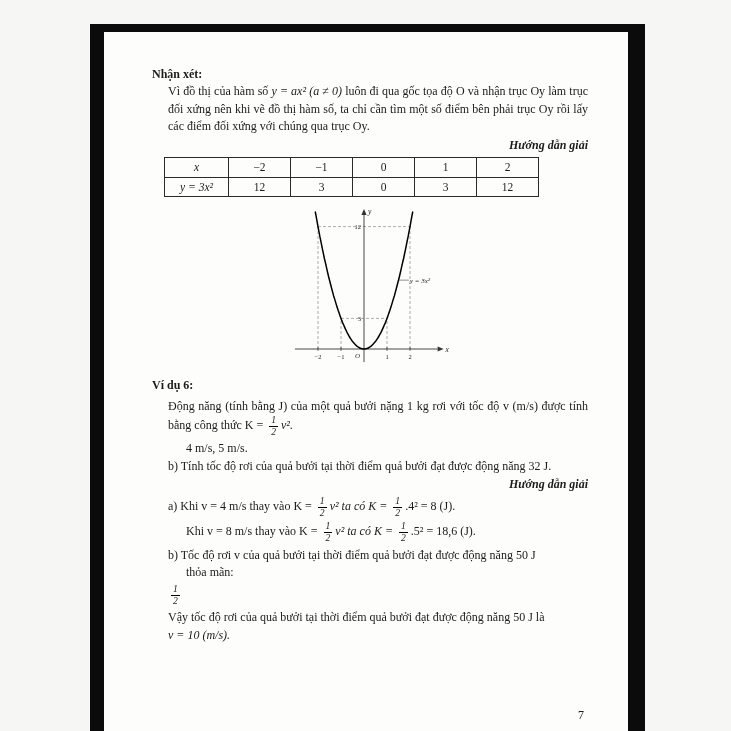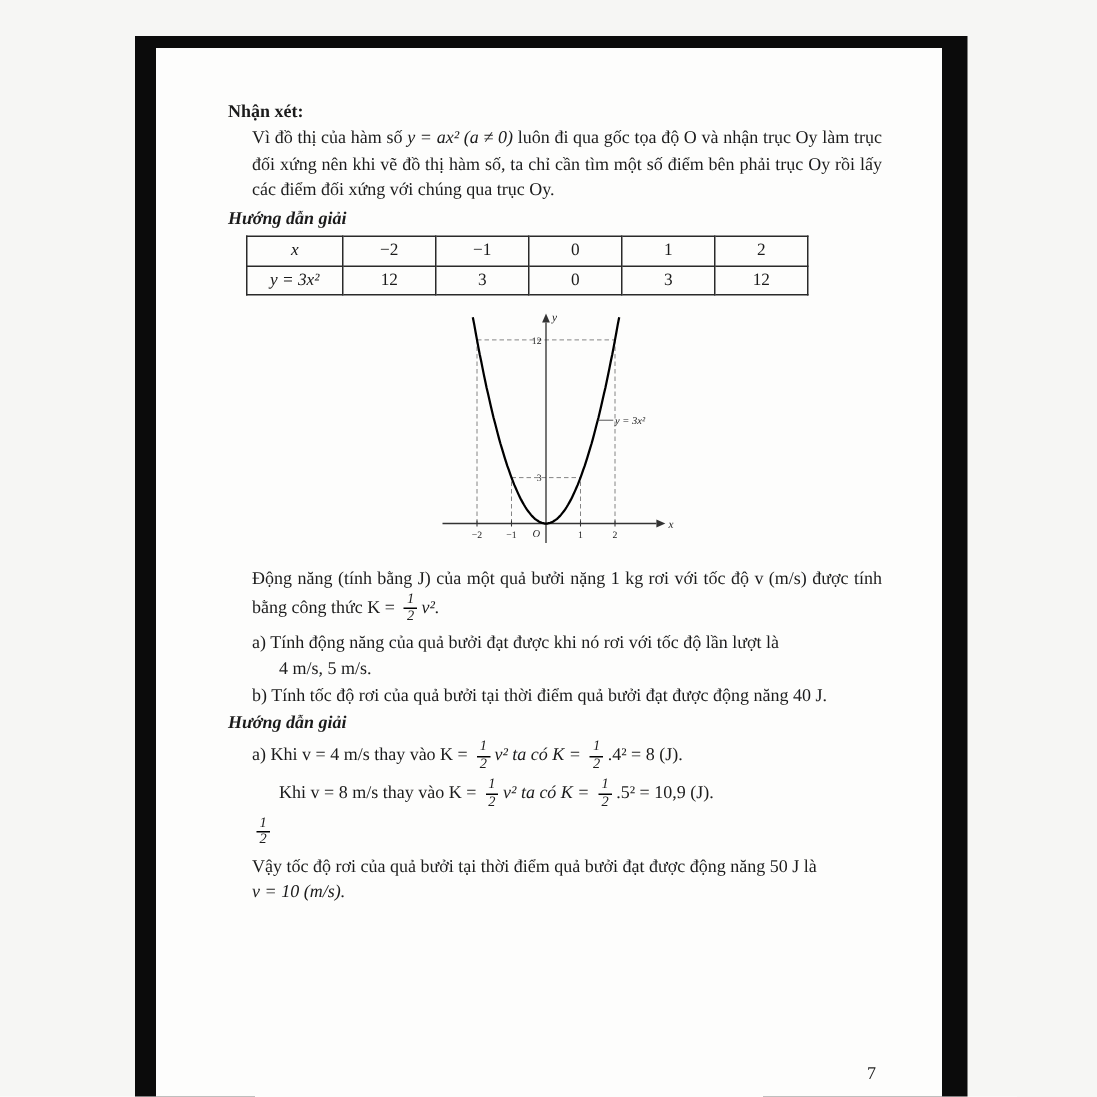--- a/index.html
+++ b/index.html
@@ -28,21 +28,21 @@
     overflow:hidden;
   }
   .bold { font-weight:bold; }
   .it { font-style:italic; }
   .line { margin:1px 0; }
   .heading-line { margin:2px 0 0 0; }
   .indent { padding-left:16px; }
   .indent2 { padding-left:34px; }
   .just { text-align:justify; }
   .solution-heading {
-    text-align:left; font-weight:bold; font-style:italic;
+    text-align:right; font-weight:bold; font-style:italic;
     margin:1px 0;
   }
   .ex-label { margin-right:4px; }
   table.values { border-collapse:collapse; margin:3px 0 6px 12px; }
   table.values td {
     border:1px solid #2a2a2a;
     text-align:center;
     font-size:11.5px;
     padding:1px 2px;
     height:17px;
@@ -117,48 +117,50 @@
           <text x="150" y="155.5" text-anchor="middle" font-size="6.5" fill="#222">2</text>
           <polyline points="55.2,8.5 56.2,13.6 57.1,18.7 58.0,23.6 58.9,28.4 59.8,33.2 60.8,37.8 61.7,42.4 62.6,46.9 63.5,51.2 64.4,55.5 65.4,59.6 66.3,63.7 67.2,67.7 68.1,71.5 69.0,75.3 70.0,79.0 70.9,82.5 71.8,86.0 72.7,89.4 73.6,92.7 74.6,95.9 75.5,98.9 76.4,101.9 77.3,104.8 78.2,107.6 79.2,110.3 80.1,112.9 81.0,115.4 81.9,117.8 82.8,120.1 83.8,122.3 84.7,124.4 85.6,126.4 86.5,128.3 87.4,130.1 88.4,131.9 89.3,133.5 90.2,135.0 91.1,136.4 92.0,137.7 93.0,138.9 93.9,140.1 94.8,141.1 95.7,142.0 96.6,142.9 97.6,143.6 98.5,144.2 99.4,144.8 100.3,145.2 101.2,145.6 102.2,145.8 103.1,146.0 104.0,146.0 104.9,146.0 105.8,145.8 106.8,145.6 107.7,145.2 108.6,144.8 109.5,144.2 110.4,143.6 111.4,142.9 112.3,142.0 113.2,141.1 114.1,140.1 115.0,138.9 116.0,137.7 116.9,136.4 117.8,135.0 118.7,133.5 119.6,131.9 120.6,130.1 121.5,128.3 122.4,126.4 123.3,124.4 124.2,122.3 125.2,120.1 126.1,117.8 127.0,115.4 127.9,112.9 128.8,110.3 129.8,107.6 130.7,104.8 131.6,101.9 132.5,98.9 133.4,95.9 134.4,92.7 135.3,89.4 136.2,86.0 137.1,82.5 138.0,79.0 139.0,75.3 139.9,71.5 140.8,67.7 141.7,63.7 142.6,59.6 143.6,55.5 144.5,51.2 145.4,46.9 146.3,42.4 147.2,37.8 148.2,33.2 149.1,28.4 150.0,23.6 150.9,18.7 151.8,13.6 152.8,8.5" fill="none" stroke="#000" stroke-width="1.5"></polyline>
           <text x="100" y="155" text-anchor="end" font-size="7" font-style="italic" fill="#222">O</text>
           <text x="185.60000000000002" y="149" font-size="7.5" font-style="italic" fill="#222">x</text>
           <text x="108" y="11" font-size="7.5" font-style="italic" fill="#222">y</text>
           <line x1="138.5" y1="77.15" x2="148.85" y2="77.15" stroke="#444" stroke-width="0.6"></line>
           <text x="150" y="79.65" font-size="7" font-style="italic" fill="#222">y = 3x²</text>
         </svg>
     </div>
 
+    <div class="line bold">Ví dụ 6:</div>
 
     <p class="indent just mline"><span>Động năng (tính bằng J) của một quả bưởi nặng 1 kg rơi với tốc độ v (m/s) được tính bằng công thức K = </span><span class="frac">
           <span class="num">1</span>
           <span class="den">2</span>
         </span><span class="it">v².</span></p>
 
-    <div class="indent">a) Tính động năng của quả bưởi đạt được khi nó rơi với tốc độ lần lượt là</div>
     <div class="indent2">4 m/s, 5 m/s.</div>
-    <div class="indent">b) Tính tốc độ rơi của quả bưởi tại thời điểm quả bưởi đạt được động năng 40 J.</div>
+    <div class="indent">b) Tính tốc độ rơi của quả bưởi tại thời điểm quả bưởi đạt được động năng 32 J.</div>
 
     <div class="solution-heading">Hướng dẫn giải</div>
 
     <div class="indent mline"><span>a) Khi v = 4 m/s thay vào K = </span><span class="frac">
           <span class="num">1</span>
           <span class="den">2</span>
         </span><span class="it">v² ta có K = </span><span class="frac">
           <span class="num">1</span>
           <span class="den">2</span>
         </span><span>.4² = 8 (J).</span></div>
 
     <div class="indent2 mline"><span>Khi v = 8 m/s thay vào K = </span><span class="frac">
           <span class="num">1</span>
           <span class="den">2</span>
         </span><span class="it">v² ta có K = </span><span class="frac">
           <span class="num">1</span>
           <span class="den">2</span>
-        </span><span>.5² = 10,9 (J).</span></div>
+        </span><span>.5² = 18,6 (J).</span></div>
 
+    <div class="indent">b) Tốc độ rơi v của quả bưởi tại thời điểm quả bưởi đạt được động năng 50 J</div>
+    <div class="indent2">thỏa mãn:</div>
 
     <div class="indent mline"><span class="frac">
           <span class="num">1</span>
           <span class="den">2</span>
         </span></div>
 
     <div class="indent">Vậy tốc độ rơi của quả bưởi tại thời điểm quả bưởi đạt được động năng 50 J là</div>
     <div class="indent it">v = 10 (m/s).</div>
 
     <div class="pagenum">7</div>

